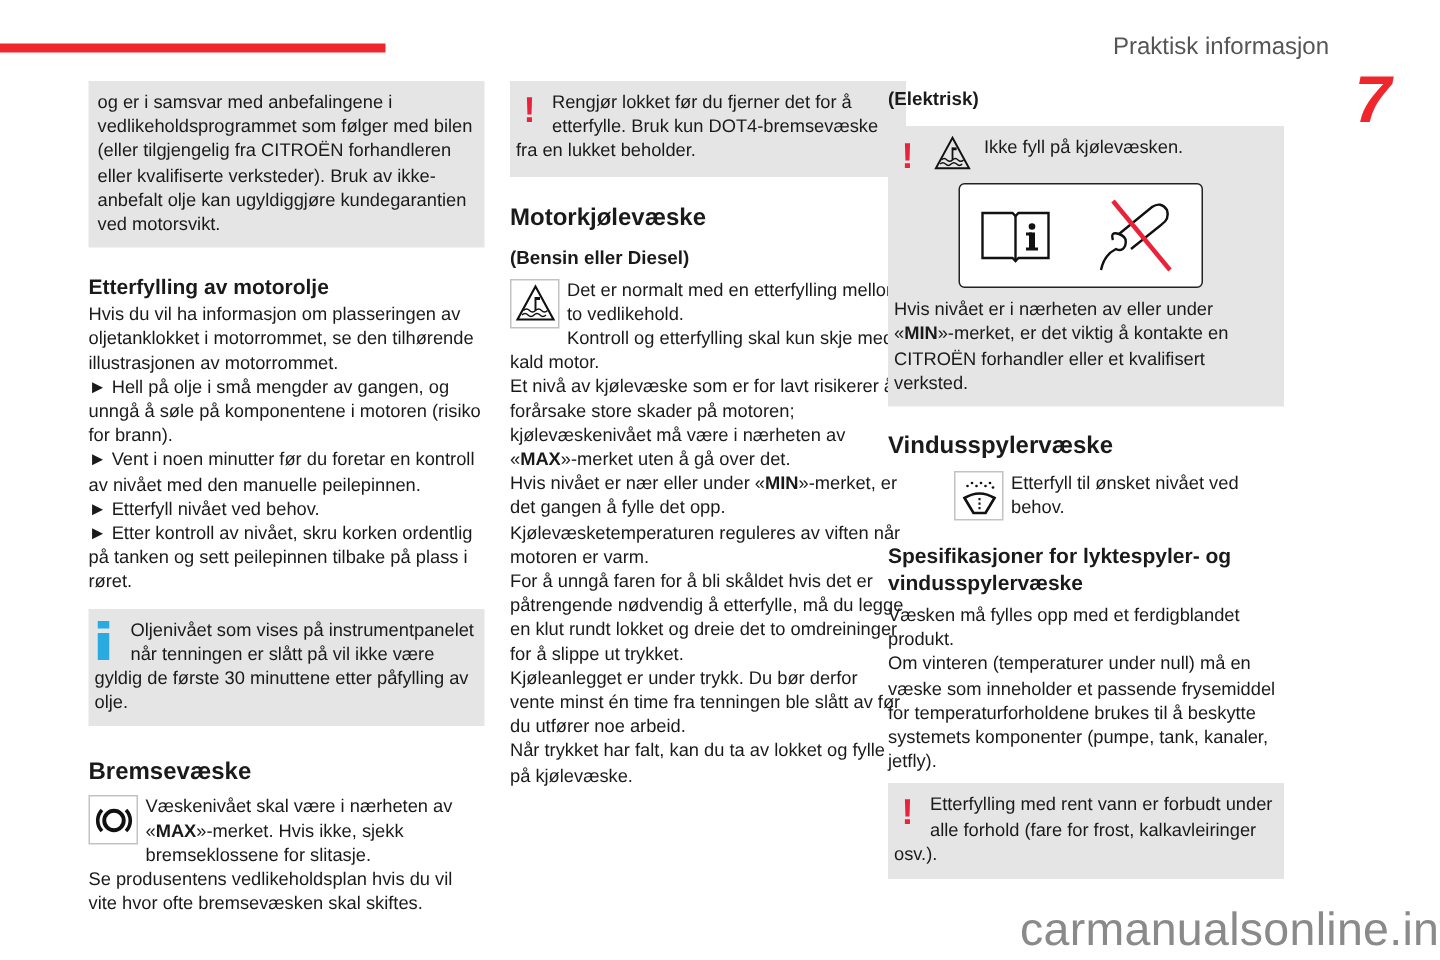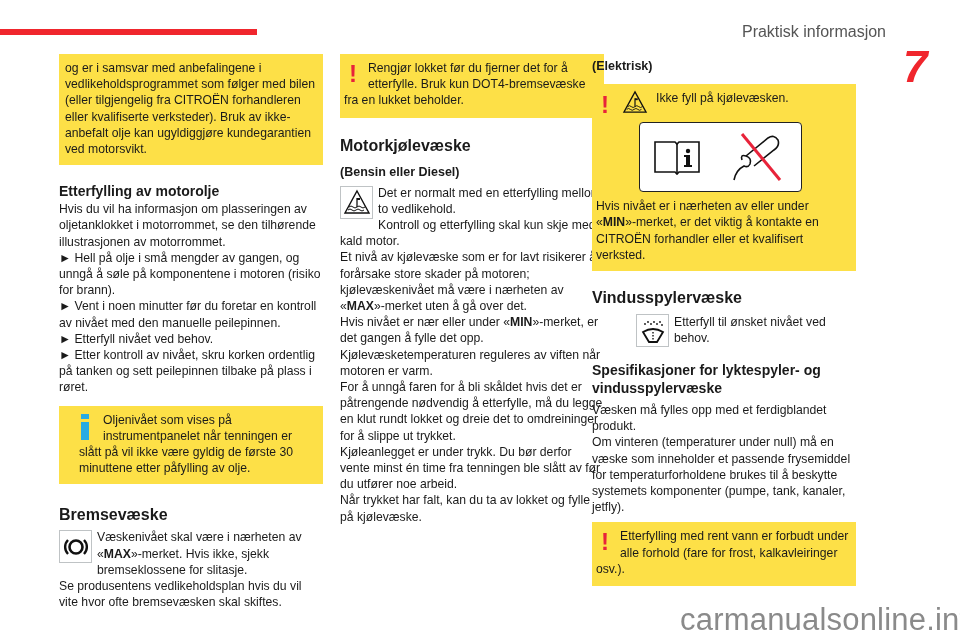--- a/index.html
+++ b/index.html
@@ -10,21 +10,21 @@
   .chapter-title { position: absolute; right: 74px; top: 24px; font-size: 16px; color: #555; }
   .chapter-number { position: absolute; left: 903px; top: 43px; font-size: 44px; font-weight: bold; color: #f0262d; line-height: 48px; font-style: italic; }
   .page-number { position: absolute; left: 912px; top: 610px; font-size: 11px; color: #444; margin-top: 31px; }
   .watermark { position: absolute; left: 680px; top: 606px; font-size: 31px; color: #8a8a8a; line-height: 28px; letter-spacing: 0.2px; }
 
   .col { position: absolute; top: 54px; width: 264px; }
   .col1 { left: 59px; }
   .col2 { left: 340px; }
   .col3 { left: 592px; }
 
-  .box { background: #fde047; padding: 5px 6px 8px 6px; }
+  .box { background: #e5e5e5; padding: 5px 6px 8px 6px; }
   .box p { margin: 0; }
 
   h2 { font-size: 16px; line-height: 24px; font-weight: bold; color: #1a1a1a; margin: 0; }
   h3 { font-size: 14px; line-height: 18px; font-weight: bold; margin: 0; }
   h4 { font-size: 12.5px; line-height: 16px; font-weight: bold; margin: 0; }
   p { margin: 0; }
 
   .float-icon { float: left; margin-right: 5px; }
   .icon-frame { width: 33px; height: 33px; border: 1px solid #bfc3c5; background: #fff; display: flex; align-items: center; justify-content: center; }
   .warn-mark { color: #e8233a; font-size: 24px; font-weight: bold; line-height: 24px; width: 14px; text-align: center; font-family: "Liberation Sans", sans-serif; }
@@ -45,21 +45,21 @@
     <p>og er i samsvar med anbefalingene i vedlikeholdsprogrammet som følger med bilen (eller tilgjengelig fra CITROËN forhandleren eller kvalifiserte verksteder). Bruk av ikke-anbefalt olje kan ugyldiggjøre kundegarantien ved motorsvikt.</p>
   </div>
 
   <h3 style="margin-top:17px;">Etterfylling av motorolje</h3>
   <p style="margin-top:1px;">Hvis du vil ha informasjon om plasseringen av oljetanklokket i motorrommet, se den tilhørende illustrasjonen av motorrommet.</p>
   <p>► Hell på olje i små mengder av gangen, og unngå å søle på komponentene i motoren (risiko for brann).</p>
   <p>► Vent i noen minutter før du foretar en kontroll av nivået med den manuelle peilepinnen.</p>
   <p>► Etterfyll nivået ved behov.</p>
   <p>► Etter kontroll av nivået, skru korken ordentlig på tanken og sett peilepinnen tilbake på plass i røret.</p>
 
-  <div class="box" style="margin-top:10px; padding:6px 6px 8px 20px;">
+  <div class="box" style="margin-top:10px; padding:6px 6px 8px 4px;">
     <div class="float-icon info-mark" style="margin:2px 8px 0 2px;">
       <svg width="8" height="26" viewBox="0 0 8 26">
           <rect x="0" y="0" width="8" height="5" fill="#29abe2"></rect>
           <rect x="0" y="8" width="8" height="18" fill="#29abe2"></rect>
         </svg>
     </div>
     <p>Oljenivået som vises på instrumentpanelet når tenningen er slått på vil ikke være gyldig de første 30 minuttene etter påfylling av olje.</p>
   </div>
 
   <h2 style="margin-top:19px;">Bremsevæske</h2>

